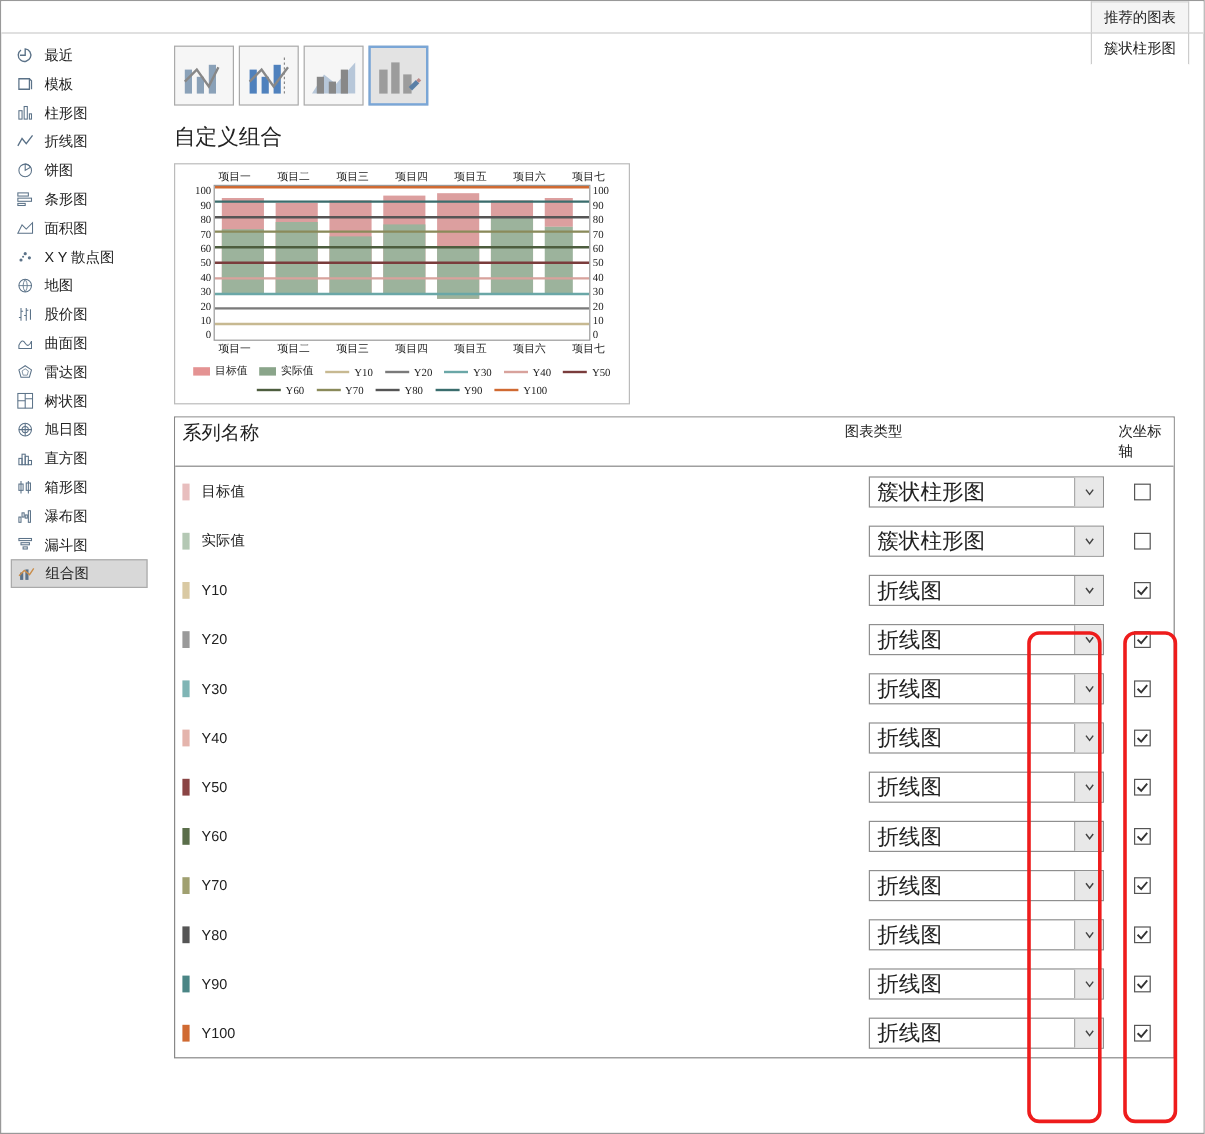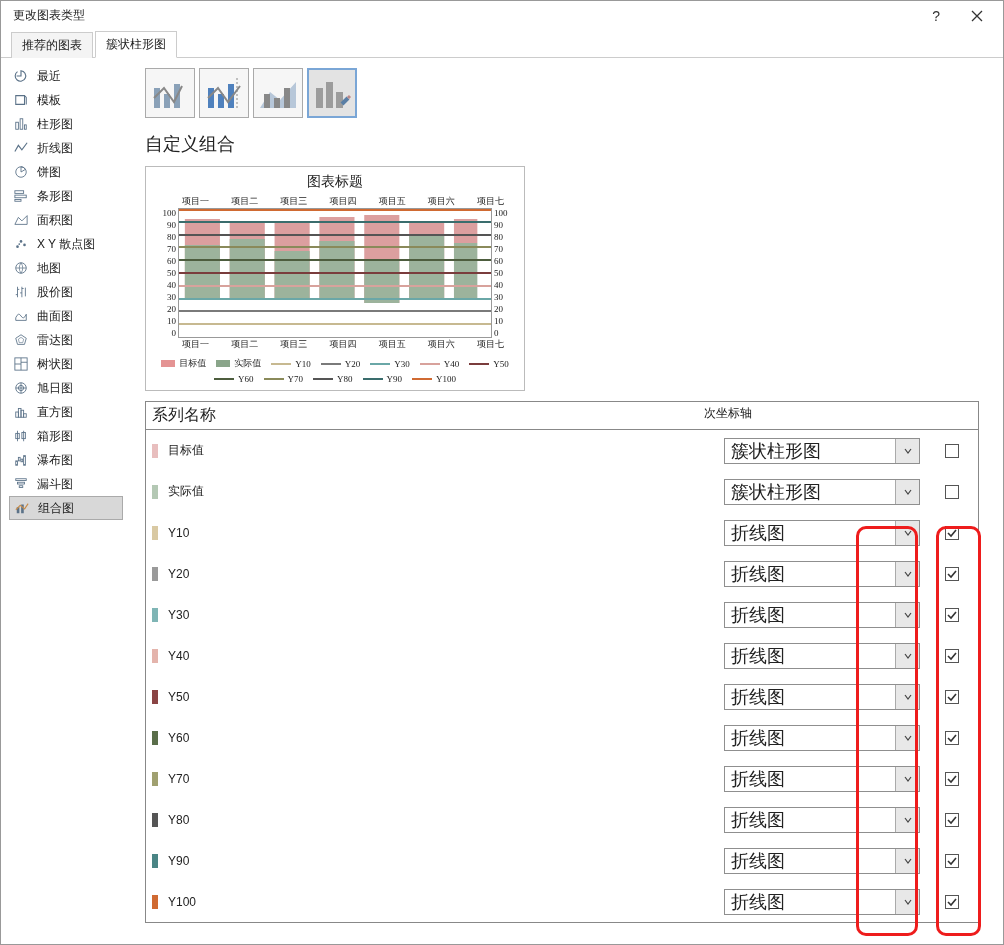--- a/index.html
+++ b/index.html
@@ -4,21 +4,21 @@
 <style>
   * { box-sizing: border-box; }
   html,body { margin:0; padding:0; font-family: "Microsoft YaHei", "SimSun", Arial, sans-serif; font-size:12px; color:#222; background:#fff; }
   .dialog { width:1004px; height:945px; border:1px solid #999; position:relative; background:#fff; overflow:hidden; }
   
   .titlebar { height:30px; border-bottom:1px solid #ccc; display:flex; align-items:center; padding:0 6px 0 12px; font-size:12px; }
   .titlebar .spacer { flex:1; }
   .titlebtn { width:40px; height:30px; display:flex; align-items:center; justify-content:center; color:#333; }
   .titlebtn svg { display:block; }
   
-  .tabs { height:28px; border-bottom:1px solid #ccc; display:flex; align-items:flex-end; padding:0 10px; background:#fff; margin-top:-1px; }
+  .tabs { height:28px; border-bottom:1px solid #ccc; display:flex; align-items:flex-end; padding:0 10px; background:#fff; margin-top:-1px;flex-direction:column; }
   .tab { padding:4px 10px; border:1px solid #ccc; border-bottom:none; background:#f4f4f4; margin-right:2px; font-size:12px; position:relative; top:1px; }
   .tab.active { background:#fff; border-bottom:1px solid #fff; }
   
   .body { display:flex; height:calc(100% - 58px); }
   
   .sidebar { width:130px; padding:6px 8px; border-right:none; }
   .sidebar .cat { display:flex; align-items:center; height:24px; padding:0 4px; gap:8px; }
   .sidebar .cat.active { background:#d8d8d8; border:1px solid #aaa; }
   .sidebar .cat .icon { width:16px; height:16px; display:flex; align-items:center; justify-content:center; color:#4a5d6e; }
   .sidebar .cat .label { font-size:12px; }
@@ -64,34 +64,20 @@
   
   .red-box { position:absolute; border:3px solid #ee1c1c; border-radius:10px; pointer-events:none; }
   .red-box.b1 { left:855px; top:525px; width:62px; height:410px; }
   .red-box.b2 { left:935px; top:525px; width:45px; height:410px; }
 </style>
 </head>
 <body>
 
 <div class="dialog">
 
-  <div class="titlebar">
-    <span>更改图表类型</span>
-    <div class="spacer"></div>
-    <div class="titlebtn">
-      <svg width="12" height="14" viewBox="0 0 8 12">
-          <text x="0" y="10" font-size="12" fill="#333">?</text>
-        </svg>
-    </div>
-    <div class="titlebtn">
-      <svg width="12" height="12" viewBox="0 0 12 12">
-          <path d="M1 1 L11 11 M11 1 L1 11" stroke="#333" stroke-width="1.3"></path>
-        </svg>
-    </div>
-  </div>
 
   <div class="tabs">
     <div class="tab">推荐的图表</div>
     <div class="tab active">簇状柱形图</div>
   </div>
 
   <div class="body">
 
     <div class="sidebar" id="sidebar">
         <div class="cat">
@@ -312,21 +298,20 @@
               <rect x="24" y="18" width="7" height="16" fill="#9c9c9c"></rect>
               <path d="M30 30 L36 24" stroke="#5a7fa6" stroke-width="4"></path>
               <path d="M36 24 L38 22" stroke="#b88" stroke-width="3"></path>
             </svg>
           </div>
       </div>
 
       <div class="section-title">自定义组合</div>
 
       <div class="chart-preview">
-        <div class="chart-title">图表标题</div>
         <div class="chart-top-labels" id="top-labels">
             <span>项目一</span>
             <span>项目二</span>
             <span>项目三</span>
             <span>项目四</span>
             <span>项目五</span>
             <span>项目六</span>
             <span>项目七</span>
           </div>
         <div class="plot-wrap">
@@ -460,20 +445,21 @@
               <span class="swatch-line" style="background: rgb(208, 106, 50);"></span>
               <span>Y100</span>
             </span>
           </div>
       </div>
 
 
       <div class="series-grid">
         <div class="grid-header">
           <div class="col1">系列名称</div>
+          <div class="col2">图表类型</div>
           <div class="col3">次坐标轴</div>
         </div>
         <div class="grid-body" id="grid-body">
             <div class="grid-row">
               <div class="col1">
                 <span class="series-swatch" style="background: rgb(232, 190, 190);"></span>
                 <span class="series-name">目标值</span>
               </div>
               <div class="col2">
                 <div class="select">

